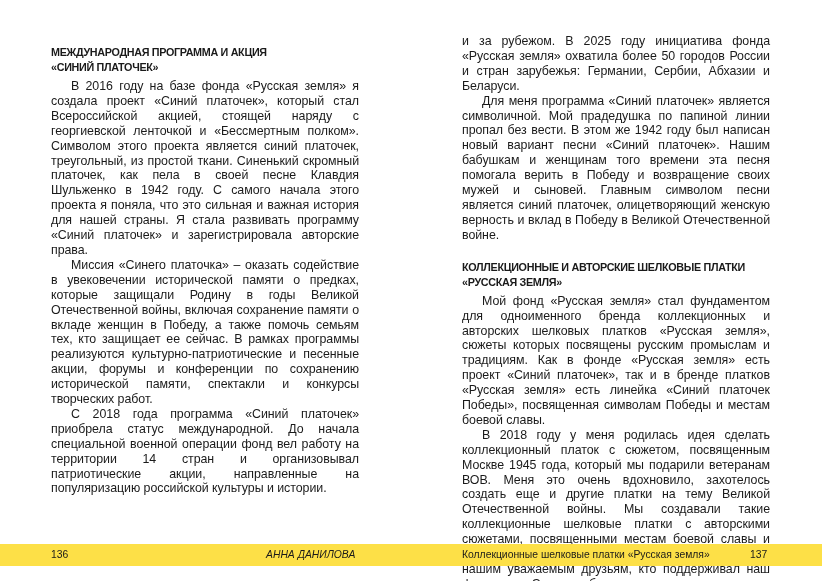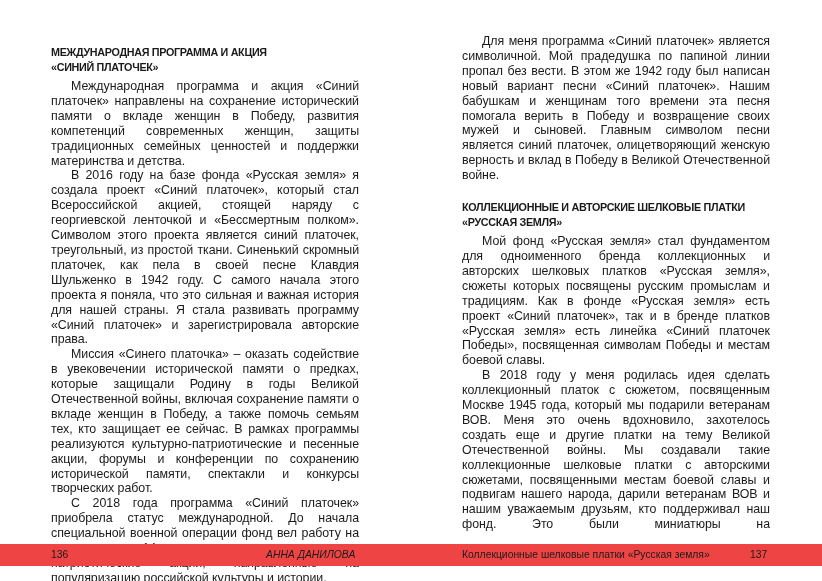--- a/index.html
+++ b/index.html
@@ -19,48 +19,48 @@
     white-space: nowrap;
   }
   .heading span { display: block; }
   .para {
     font-size: 12.4px; line-height: 14.9px; text-align: justify; margin: 0;
     text-indent: 20px; letter-spacing: -0.05px;
   }
   .para.noindent { text-indent: 0; }
   .gap { height: 16px; }
   .footer {
-    position: absolute; left: 0; top: 544px; width: 822px; height: 22px; background: #ef4444;
+    position: absolute; left: 0; top: 544px; width: 822px; height: 22px; background: #fde047;
     font-size: 11.5px; color: #1a1a1a;
   }
   .footer span { position: absolute; top: 4px; white-space: nowrap; transform: scaleX(0.9); transform-origin: left; }
   .f-pl { left: 51px; }
   .f-author { left: 266px; font-style: italic; }
   .f-title { left: 462px; }
   .f-pr { left: 750px; }
 </style>
 </head>
 <body>
 
 <div class="page left">
   <div class="col">
     <h2 class="heading">
       <span>МЕЖДУНАРОДНАЯ ПРОГРАММА И АКЦИЯ</span>
       <span>«СИНИЙ ПЛАТОЧЕК»</span>
     </h2>
-    <p class="para">Международная программа и акция «Синий платочек» направлены на сохранение исторический памяти о вкладе женщин в Победу, развития компетенций современных женщин, защиты традиционных семейных ценностей и поддержки материнства и детства.</p>
     <p class="para">В 2016 году на базе фонда «Русская земля» я создала проект «Синий платочек», который стал Всероссийской акцией, стоящей наряду с георгиевской ленточкой и «Бессмертным полком». Символом этого проекта является синий платочек, треугольный, из простой ткани. Синенький скромный платочек, как пела в своей песне Клавдия Шульженко в 1942 году. С самого начала этого проекта я поняла, что это сильная и важная история для нашей страны. Я стала развивать программу «Синий платочек» и зарегистрировала авторские права.</p>
     <p class="para">Миссия «Синего платочка» – оказать содействие в увековечении исторической памяти о предках, которые защищали Родину в годы Великой Отечественной войны, включая сохранение памяти о вкладе женщин в Победу, а также помочь семьям тех, кто защищает ее сейчас. В рамках программы реализуются культурно-патриотические и песенные акции, форумы и конференции по сохранению исторической памяти, спектакли и конкурсы творческих работ.</p>
     <p class="para">С 2018 года программа «Синий платочек» приобрела статус международной. До начала специальной военной операции фонд вел работу на территории 14 стран и организовывал патриотические акции, направленные на популяризацию российской культуры и истории.</p>
 
   </div>
 </div>
 
 <div class="page right">
   <div class="col">
+    <p class="para noindent">и за рубежом. В 2025 году инициатива фонда «Русская земля» охватила более 50 городов России и стран зарубежья: Германии, Сербии, Абхазии и Беларуси.</p>
     <p class="para">Для меня программа «Синий платочек» является символичной. Мой прадедушка по папиной линии пропал без вести. В этом же 1942 году был написан новый вариант песни «Синий платочек». Нашим бабушкам и женщинам того времени эта песня помогала верить в Победу и возвращение своих мужей и сыновей. Главным символом песни является синий платочек, олицетворяющий женскую верность и вклад в Победу в Великой Отечественной войне.</p>
     <div class="gap"></div>
     <h2 class="heading">
       <span>КОЛЛЕКЦИОННЫЕ И АВТОРСКИЕ ШЕЛКОВЫЕ ПЛАТКИ</span>
       <span>«РУССКАЯ ЗЕМЛЯ»</span>
     </h2>
     <p class="para">Мой фонд «Русская земля» стал фундаментом для одноименного бренда коллекционных и авторских шелковых платков «Русская земля», сюжеты которых посвящены русским промыслам и традициям. Как в фонде «Русская земля» есть проект «Синий платочек», так и в бренде платков «Русская земля» есть линейка «Синий платочек Победы», посвященная символам Победы и местам боевой славы.</p>
     <p class="para" style="text-align-last: justify;">В 2018 году у меня родилась идея сделать коллекционный платок с сюжетом, посвященным Москве 1945 года, который мы подарили ветеранам ВОВ. Меня это очень вдохновило, захотелось создать еще и другие платки на тему Великой Отечественной войны. Мы создавали такие коллекционные шелковые платки с авторскими сюжетами, посвященными местам боевой славы и подвигам нашего народа, дарили ветеранам ВОВ и нашим уважаемым друзьям, кто поддерживал наш фонд. Это были миниатюры на</p>
   </div>
 </div>

